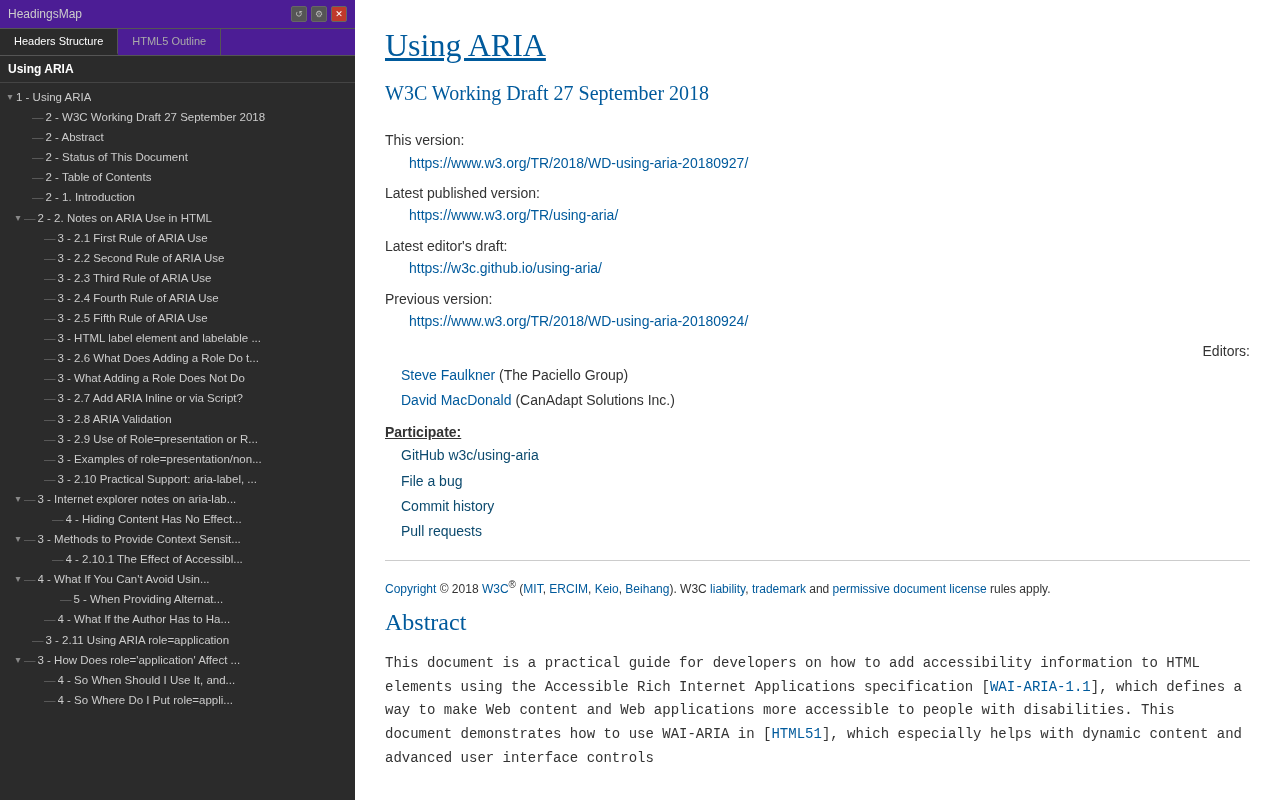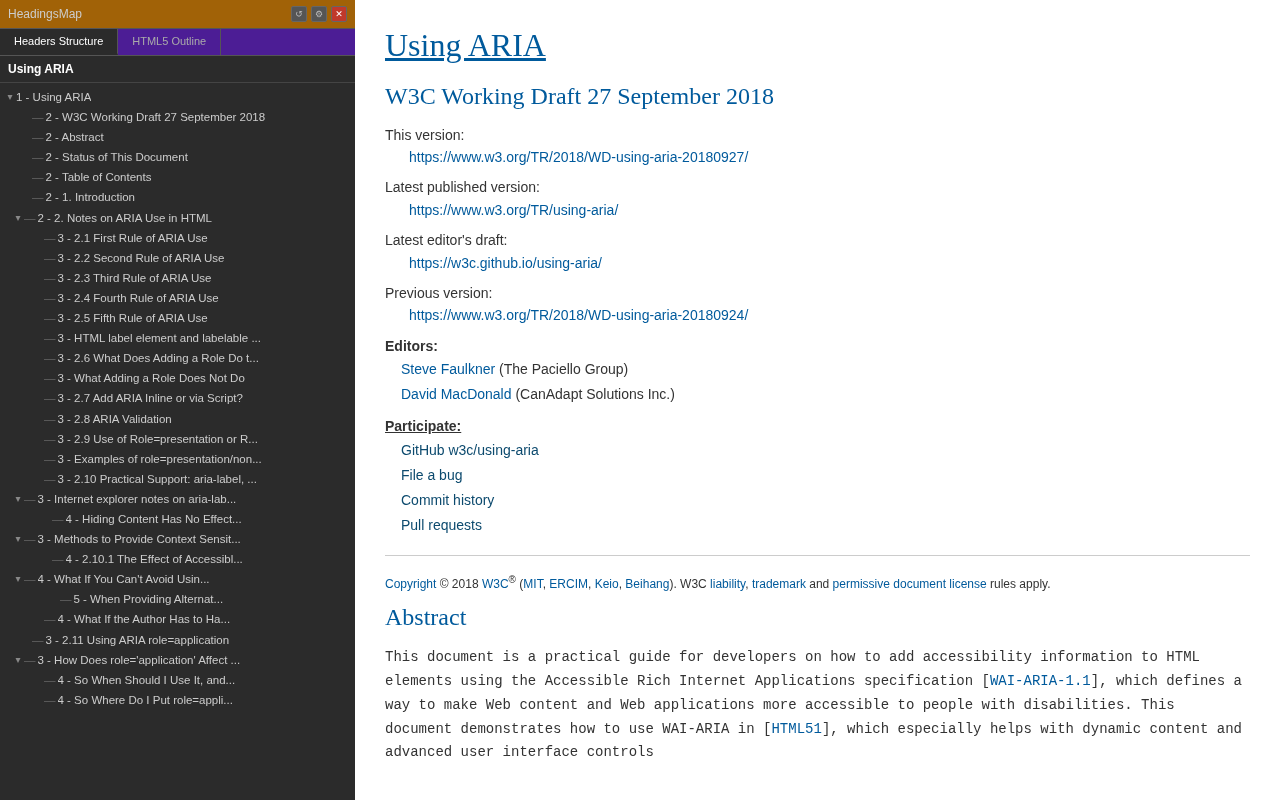--- a/index.html
+++ b/index.html
@@ -10,21 +10,21 @@
       width: 355px;
       min-width: 355px;
       height: 800px;
       background: #2b2b2b;
       color: #d4d4d4;
       display: flex;
       flex-direction: column;
       overflow: hidden;
     }
     #sidebar-titlebar {
-      background: #a16207;
+      background: #4c1d95;
       color: #d4d4d4;
       padding: 6px 8px;
       display: flex;
       align-items: center;
       justify-content: space-between;
       font-size: 12px;
       border-bottom: 1px solid #555;
     }
     #sidebar-titlebar-title {
       font-size: 12px;
@@ -108,37 +108,37 @@
     }
 
     #main-title {
       font-size: 32px;
       color: #005a9c;
       text-decoration: underline;
       font-family: "Times New Roman", serif;
       margin-bottom: 6px;
     }
     #main-subtitle {
-      font-size: 24px;
+      font-size: 20px;
       color: #005a9c;
-      margin-bottom: 8px;
+      margin-bottom: 20px;
       font-family: "Times New Roman", serif;
     }
     .meta-label { font-weight: normal; font-size: 14px; color: #333; }
     .meta-link { color: #005a9c; text-decoration: none; font-size: 14px; display: block; margin-left: 24px; }
 
     .section-meta { margin-bottom: 8px; }
     .hr-line { border: none; border-top: 1px solid #ccc; margin: 16px 0; }
 
     .participate-label { font-weight: bold; font-size: 14px; text-decoration: underline; }
     .participate-links { margin-left: 16px; }
     .participate-links a { display: block; color: #0c4a6e; text-decoration: none; font-size: 14px; line-height: 1.8; }
 
     .editors-section { margin-bottom: 8px; }
-    .editors-label { font-weight: bold; font-size: 14px; }
+    .editors-label { font-weight: normal; font-size: 14px; text-align: right; }
     .editors-list { margin-left: 16px; font-size: 14px; color: #333; line-height: 1.8; }
     .editors-list a { color: #005a9c; text-decoration: none; }
 
     .copyright-line { font-size: 12px; color: #333; margin-bottom: 4px; }
     .copyright-line a { color: #005a9c; text-decoration: none; }
 
     #abstract-title { font-size: 24px; color: #005a9c; font-family: "Times New Roman", serif; margin-bottom: 10px; }
     #abstract-text { font-size: 14px; color: #333; line-height: 1.7; font-family: Liberation Mono, monospace; }
     #abstract-text a { color: #005a9c; text-decoration: none; }
 

